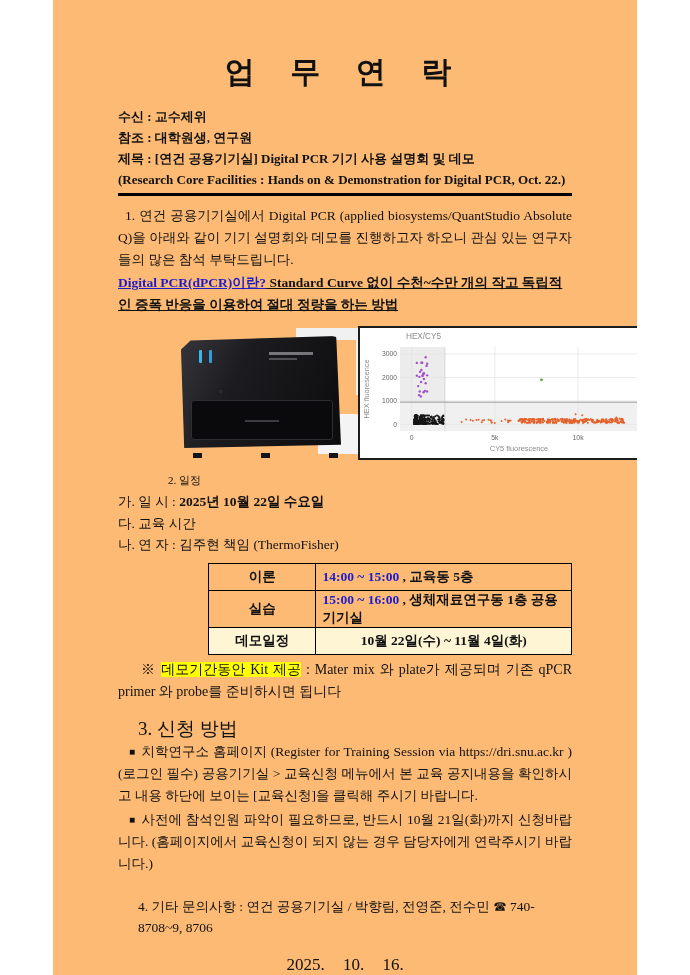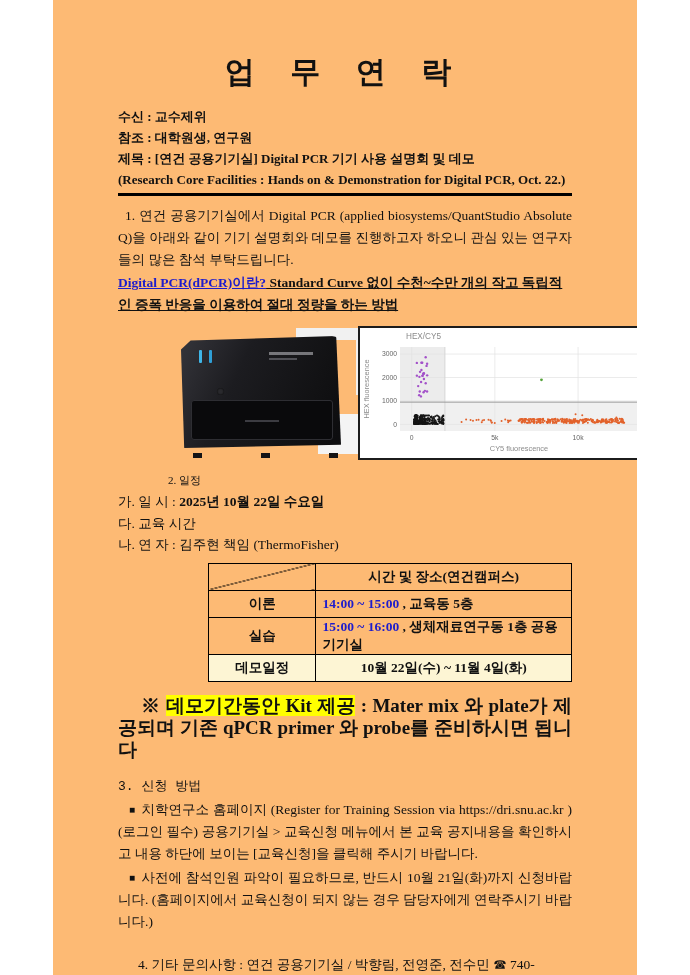--- a/index.html
+++ b/index.html
@@ -53,23 +53,23 @@
   table.tt td{border:1.5px solid #000;font-size:13.5px;padding:0 6px;height:26px;}
   td.c1{width:108px;text-align:center;font-weight:700;}
   td.c2{width:278px;}
   td.th2{text-align:center;font-weight:700;}
   td.diag{background:linear-gradient(to bottom right,transparent 49.3%,#000 49.3%,#000 50.7%,transparent 50.7%);}
   .blue{color:#1d1ccd;font-weight:700;}
   td .rest{font-weight:700;}
   tr.demo td{background:#fdf5d4;}
   tr.demo td.c2{text-align:center;font-weight:700;}
   
-  .kit{font-size:19px;font-weight:700;line-height:22px;margin-top:13px;text-indent:23px;text-align:justify;}
+  .kit{font-size:14px;font-weight:400;line-height:22px;margin-top:4px;text-indent:23px;text-align:justify;}
   .kit .hl{background:#ffff00;}
-  .sec-head{font-size:13px;line-height:21px;margin-top:15px;font-family:Liberation Mono, monospace;}
+  .sec-head{font-size:19px;line-height:21px;margin-top:15px;margin-left:20px;}
   .bullet{font-size:13.5px;line-height:22px;text-indent:11px;text-align:justify;margin-top:2px;}
   .bullet .mk{font-size:10px;vertical-align:1px;letter-spacing:6px;}
   .contact{font-size:13.5px;line-height:21px;margin-top:21px;margin-left:20px;}
   .date{margin-top:17px;text-align:center;font-size:17px;word-spacing:14px;}
   .signer{margin-top:5px;text-align:center;font-size:29px;font-weight:600;letter-spacing:8px;}
 </style>
 </head>
 <body>
 
 <div class="page">
@@ -790,24 +790,20 @@
 
   <p class="sec2-head">2. 일정</p>
   <div class="sched">
     <p><span>가. 일 시 : </span><b>2025년 10월 22일 수요일</b></p>
     <p>다. 교육 시간</p>
     <p>나. 연 자 : 김주현 책임 (ThermoFisher)</p>
   </div>
 
   <table class="tt">
     <tbody>
-        <tr>
-      <td class="c1 diag"></td>
-      <td class="c2 th2">시간 및 장소(연건캠퍼스)</td>
-    </tr>
     <tr>
       <td class="c1">이론</td>
       <td class="c2"><span class="blue">14:00 ~ 15:00</span><span class="rest"> , 교육동 5층</span></td>
     </tr>
     <tr>
       <td class="c1">실습</td>
       <td class="c2"><span class="blue">15:00 ~ 16:00</span><span class="rest"> , 생체재료연구동 1층 공용기기실</span></td>
     </tr>
     <tr class="demo">
       <td class="c1">데모일정</td>

